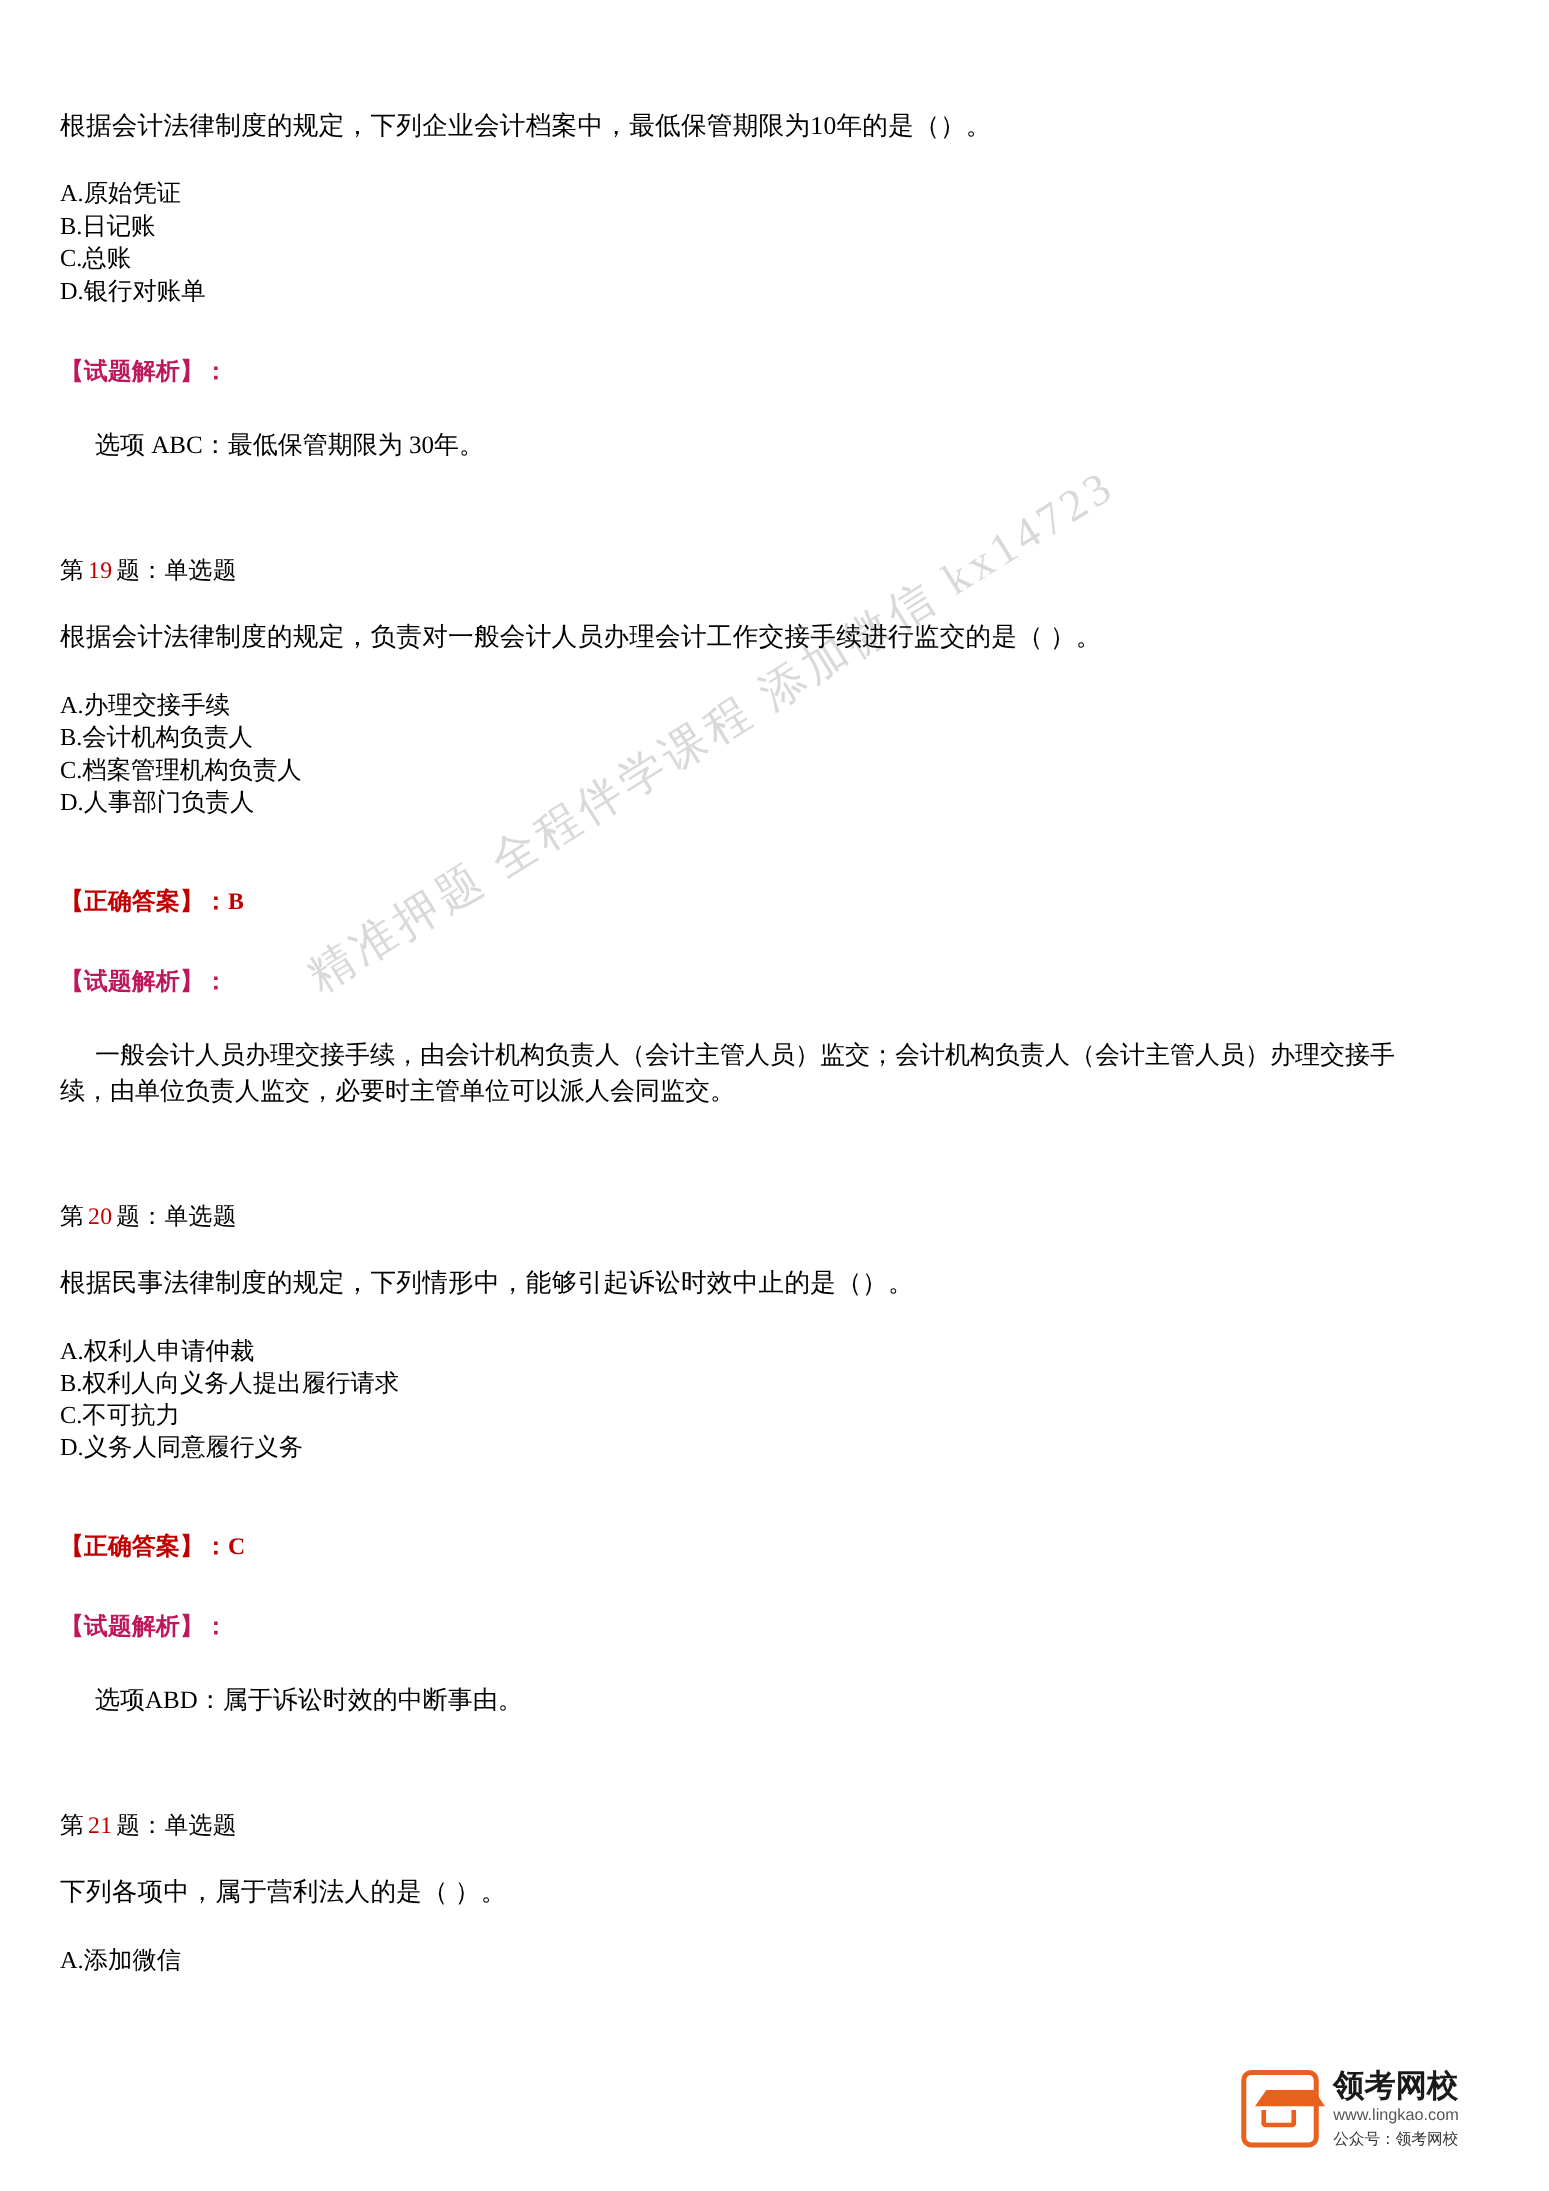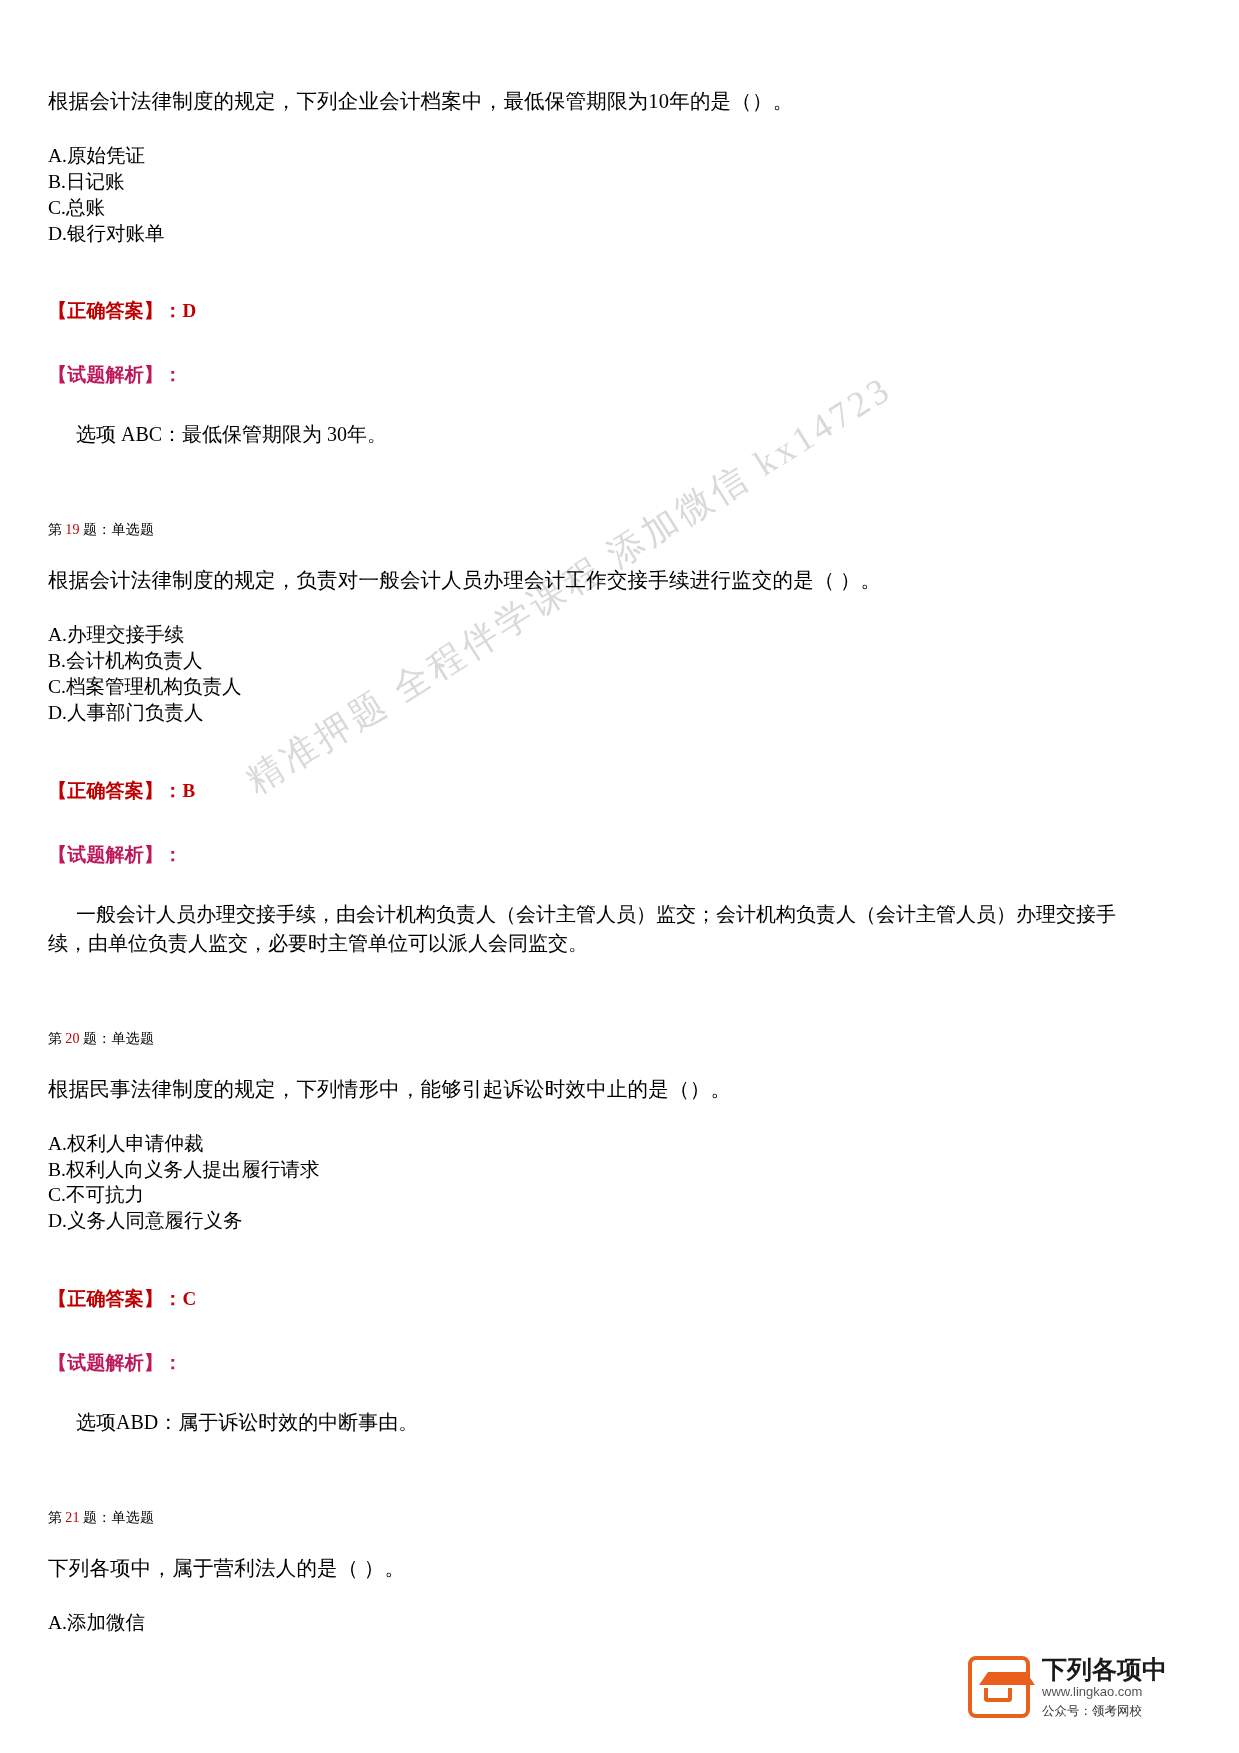--- a/index.html
+++ b/index.html
@@ -27,21 +27,21 @@
     z-index: 2;
     padding: 86px 120px 0 48px;
   }
   .q-stem {
     font-size: 20.5px;
     line-height: 1.5;
     margin: 0 0 10px 0;
     letter-spacing: 0.2px;
   }
   .q-head {
-    font-size: 14px;
+    font-size: 19px;
     margin: 0 0 26px 0;
     letter-spacing: 0.3px;
   }
   .q-head .num {
     color: #c00000;
     padding: 0 3px;
   }
   .options {
     margin: 26px 0 0 0;
     font-size: 19.5px;
@@ -182,21 +182,20 @@
   <div class="content">
 
     <div class="block">
       <p class="q-stem">根据会计法律制度的规定，下列企业会计档案中，最低保管期限为10年的是（）。</p>
       <div class="options">
         <div>A.原始凭证</div>
         <div>B.日记账</div>
         <div>C.总账</div>
         <div>D.银行对账单</div>
       </div>
-      <p class="answer"><span>【正确答案】：</span><span>D</span></p>
       <p class="analysis-label">【试题解析】：</p>
       <p class="analysis-text">选项 ABC：最低保管期限为 30年。</p>
     </div>
 
     <div class="gap-lg"></div>
 
     <div class="block">
       <p class="q-head"><span>第</span><span class="num">19</span><span>题：单选题</span></p>
       <p class="q-stem">根据会计法律制度的规定，负责对一般会计人员办理会计工作交接手续进行监交的是（  ）。</p>
       <div class="options">
@@ -238,19 +237,19 @@
 
   </div>
 
   <div class="footer-logo">
     <div class="logo-mark">
       <div class="cap"></div>
       <div class="dot"></div>
       <div class="base"></div>
     </div>
     <div>
-      <div class="logo-text-main">下列各项中</div>
+      <div class="logo-text-main">领考网校</div>
       <div class="logo-text-sub">www.lingkao.com</div>
       <div class="logo-text-wx">公众号：领考网校</div>
     </div>
   </div>
 
 </div>
 
 </body></html>

